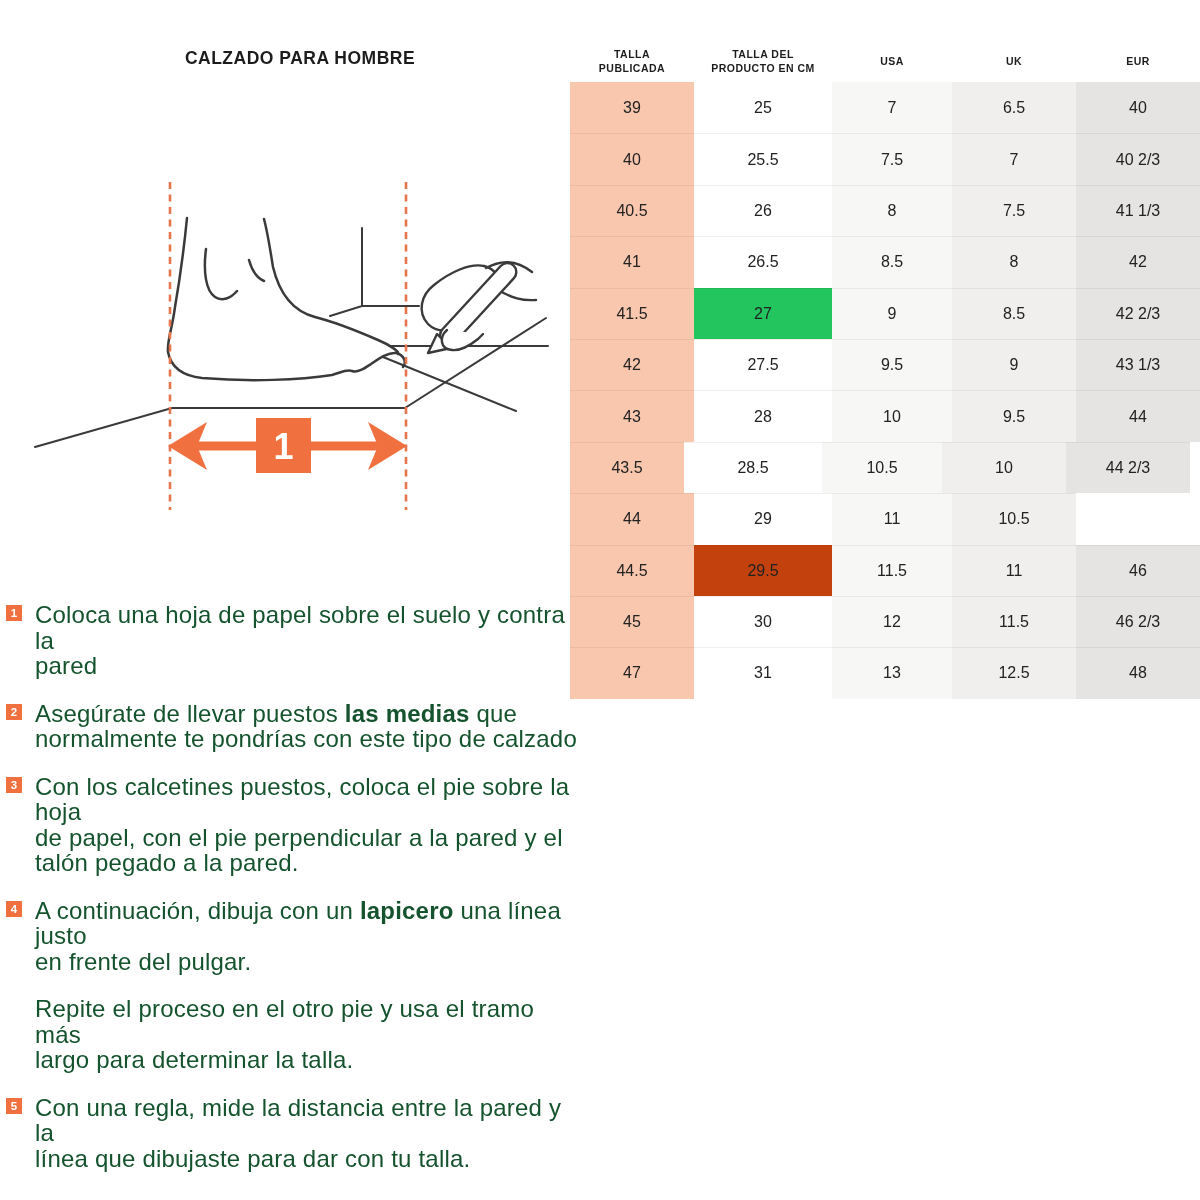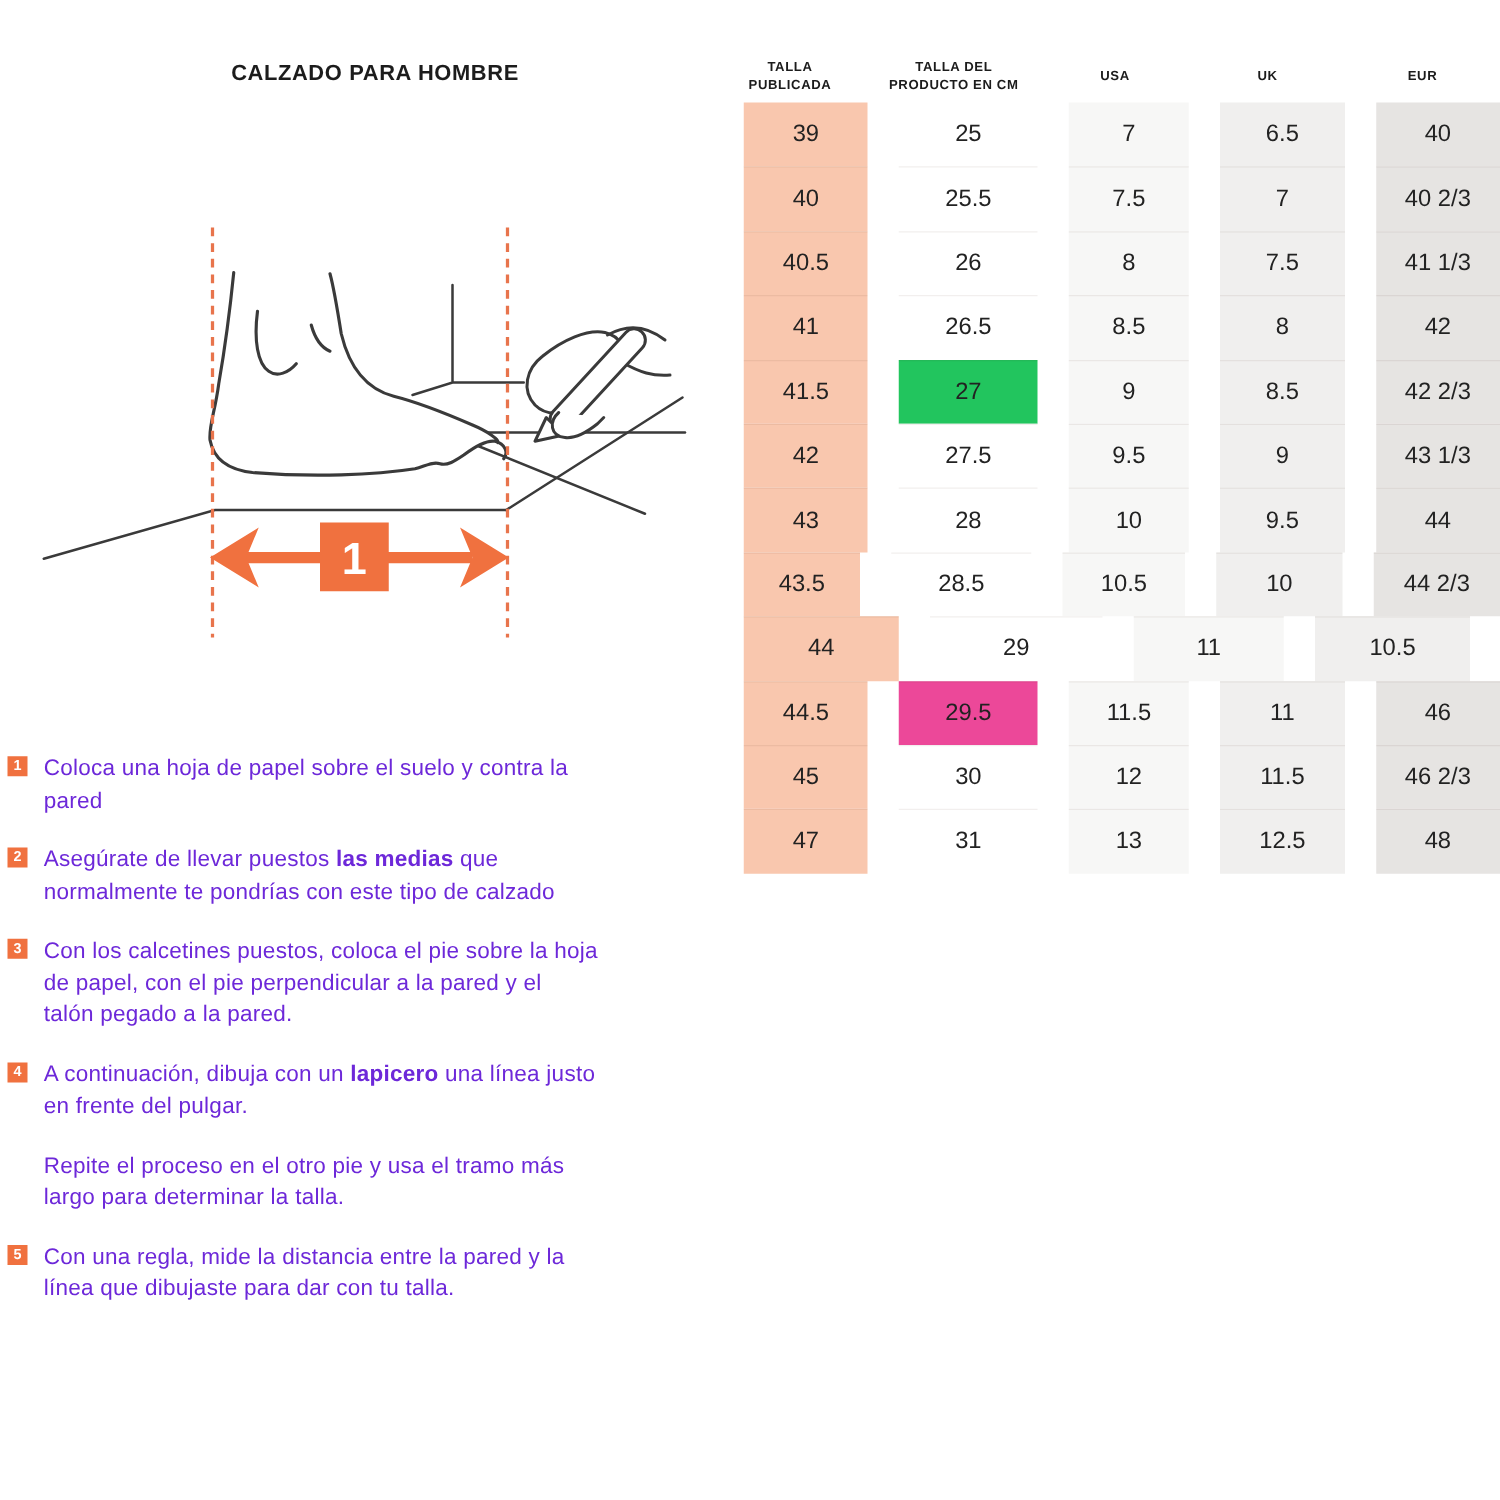--- a/index.html
+++ b/index.html
@@ -12,32 +12,32 @@
 
   .illus{position:absolute;left:0;top:150px;}
 
   .instructions{position:absolute;left:6px;top:602px;width:580px;
                 display:flex;flex-direction:column;gap:22px;}
   .instr{display:flex;align-items:flex-start;}
   .badge{flex:0 0 16px;width:16px;height:16px;margin:3px 13px 0 0;
          background:var(--orange);color:#fff;font-size:11.5px;font-weight:bold;
          display:flex;align-items:center;justify-content:center;}
   .badge.empty{visibility:hidden;}
-  .itext{font-size:18px;line-height:25.5px;color:#6d28d9;letter-spacing:.2px;}
+  .itext{font-size:24px;line-height:25.5px;color:#14532d;letter-spacing:.2px;}
   .itext b{font-weight:bold;}
 
   
   .size-table{position:absolute;left:570px;top:40px;width:630px;}
   .thead{display:flex;height:42px;}
   .th{display:flex;align-items:center;justify-content:center;text-align:center;
       font-size:10.5px;font-weight:bold;letter-spacing:.5px;color:#1c1c1c;
       line-height:1.35;white-space:pre-line;box-sizing:border-box;}
   .trow{display:flex;height:51.4px;}
   .td{display:flex;align-items:center;justify-content:center;
-      font-size:19px;color:#222;box-sizing:border-box;margin-left:25px;}
+      font-size:16px;color:#222;box-sizing:border-box;}
   .trow:not(:first-child) .td{border-top:1px solid rgba(70,35,20,.07);}
 </style>
 </head>
 <body>
 
 <div class="canvas" style="--orange: #f0713f; --dash: #e8744c;">
 
   <div class="page-title">CALZADO PARA HOMBRE</div>
 
   <svg class="illus" width="560" height="380" viewBox="0 150 560 380">
@@ -179,21 +179,21 @@
           <div class="td" style="width: 124px; background: rgb(230, 228, 226);">44 2/3</div>
         </div>
         <div class="trow">
           <div class="td" style="width: 124px; background: rgb(249, 199, 174);">44</div>
           <div class="td" style="width: 138px; background: rgb(255, 255, 255);">29</div>
           <div class="td" style="width: 120px; background: rgb(247, 247, 246);">11</div>
           <div class="td" style="width: 124px; background: rgb(240, 239, 238);">10.5</div>
         </div>
         <div class="trow">
           <div class="td" style="width: 124px; background: rgb(249, 199, 174);">44.5</div>
-          <div class="td" style="width: 138px; background: #ec4899;">29.5</div>
+          <div class="td" style="width: 138px; background: #c2410c;">29.5</div>
           <div class="td" style="width: 120px; background: rgb(247, 247, 246);">11.5</div>
           <div class="td" style="width: 124px; background: rgb(240, 239, 238);">11</div>
           <div class="td" style="width: 124px; background: rgb(230, 228, 226);">46</div>
         </div>
         <div class="trow">
           <div class="td" style="width: 124px; background: rgb(249, 199, 174);">45</div>
           <div class="td" style="width: 138px; background: rgb(255, 255, 255);">30</div>
           <div class="td" style="width: 120px; background: rgb(247, 247, 246);">12</div>
           <div class="td" style="width: 124px; background: rgb(240, 239, 238);">11.5</div>
           <div class="td" style="width: 124px; background: rgb(230, 228, 226);">46 2/3</div>

